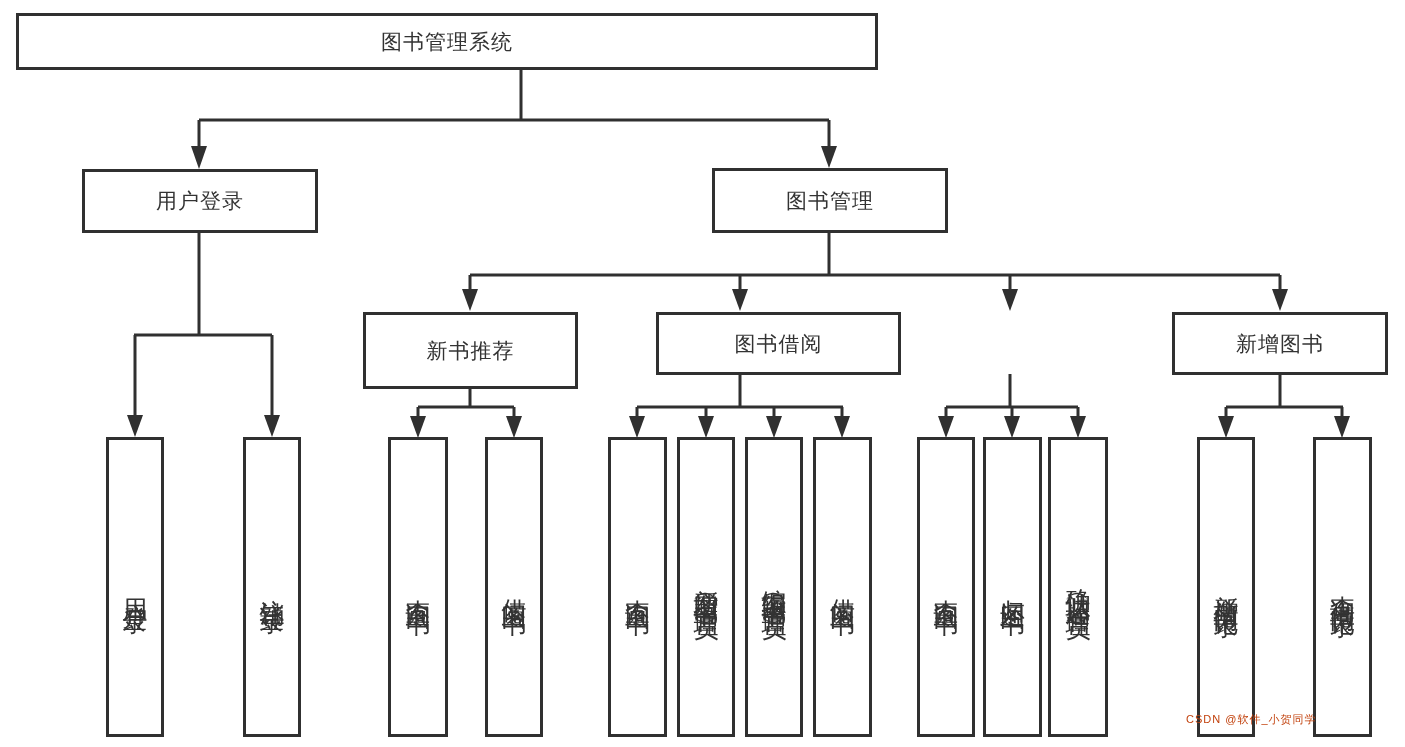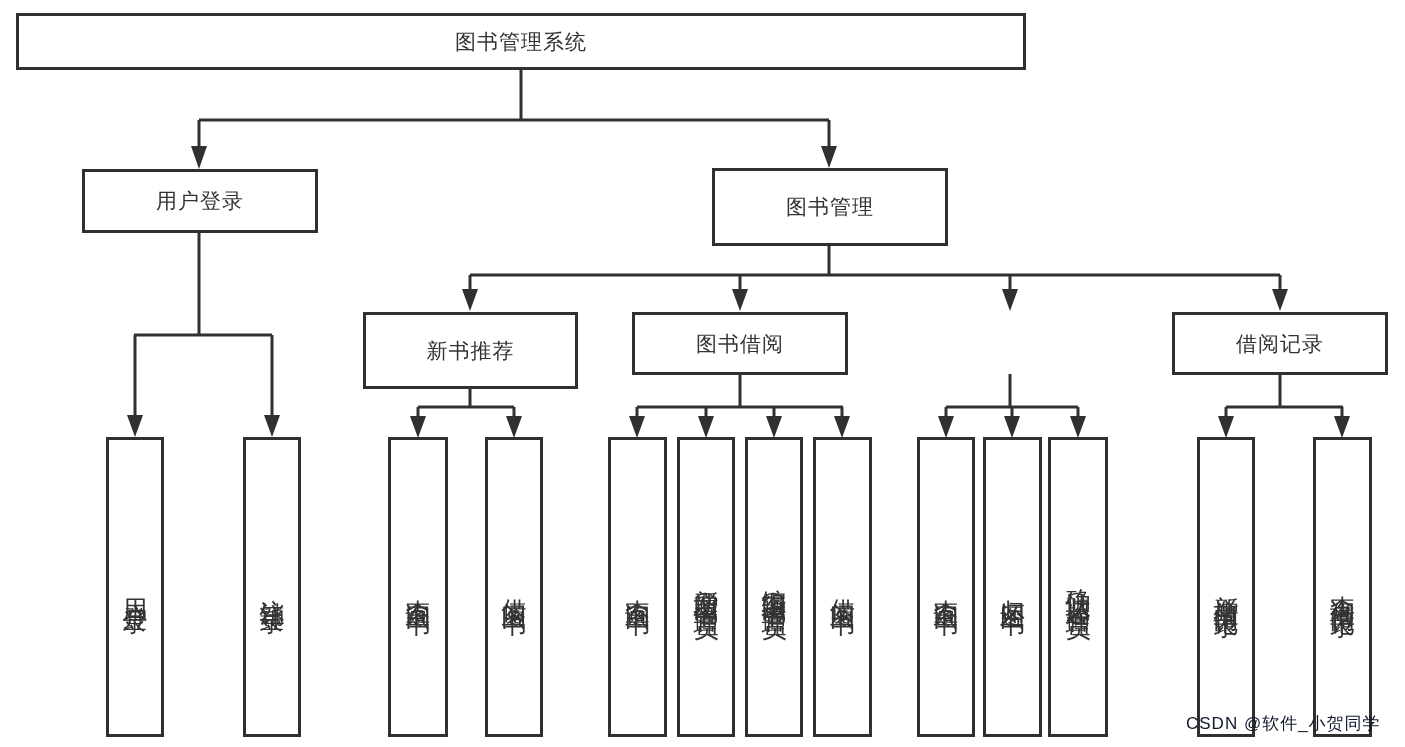--- a/index.html
+++ b/index.html
@@ -26,22 +26,22 @@
   .vbox{font-size:25px;}
   .vbox .vtxt{
     writing-mode:vertical-rl;
     text-orientation:mixed;
     letter-spacing:4px;
     line-height:1;
   }
   .watermark{
     position:absolute;
     left:1186px;top:712px;
-    font-size:17px;
-    color:#0f172a;
+    font-size:11px;
+    color:#c2410c;
     letter-spacing:1px;
     z-index:5;
     white-space:nowrap;
   }
 </style>
 </head>
 <body>
 
 <div class="stage">
 
@@ -78,39 +78,39 @@
       <polygon points="766,416 782,416 774,438"></polygon>
       <polygon points="834,416 850,416 842,438"></polygon>
       <polygon points="938,416 954,416 946,438"></polygon>
       <polygon points="1004,416 1020,416 1012,438"></polygon>
       <polygon points="1070,416 1086,416 1078,438"></polygon>
       <polygon points="1218,416 1234,416 1226,438"></polygon>
       <polygon points="1334,416 1350,416 1342,438"></polygon>
     </g>
   </svg>
 
-  <div class="box hbox" style="left:16px;top:13px;width:1010px;height:57px">
+  <div class="box hbox" style="left:16px;top:13px;width:862px;height:57px">
     <span>图书管理系统</span>
   </div>
 
   <div class="box hbox" style="left:82px;top:169px;width:236px;height:64px">
     <span>用户登录</span>
   </div>
-  <div class="box hbox" style="left:712px;top:168px;width:236px;height:78px">
+  <div class="box hbox" style="left:712px;top:168px;width:236px;height:65px">
     <span>图书管理</span>
   </div>
 
   <div class="box hbox" style="left:363px;top:312px;width:215px;height:77px">
     <span>新书推荐</span>
   </div>
-  <div class="box hbox" style="left:632px;top:312px;width:216px;height:63px">
+  <div class="box hbox" style="left:656px;top:312px;width:245px;height:63px">
     <span>图书借阅</span>
   </div>
   <div class="box hbox" style="left:1172px;top:312px;width:216px;height:63px">
-    <span>借阅记录</span>
+    <span>新增图书</span>
   </div>
 
   <div class="box vbox" style="left:106px;top:437px;width:58px;height:300px">
     <span class="vtxt">用户登录</span>
   </div>
   <div class="box vbox" style="left:243px;top:437px;width:58px;height:300px">
     <span class="vtxt">注销登录</span>
   </div>
 
   <div class="box vbox" style="left:388px;top:437px;width:60px;height:300px">

